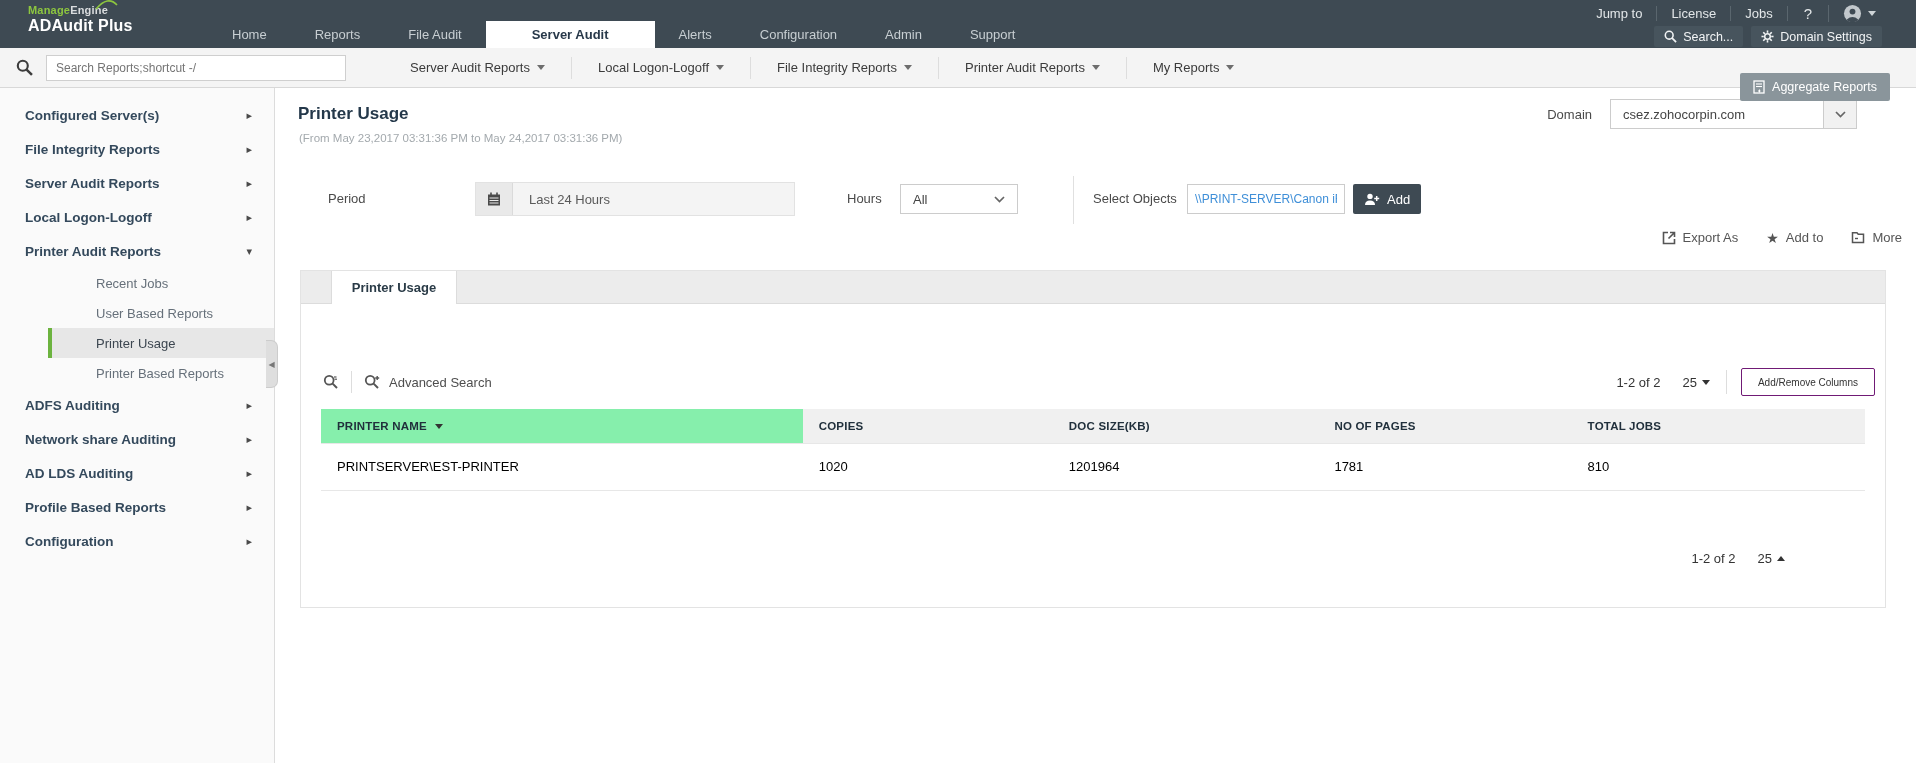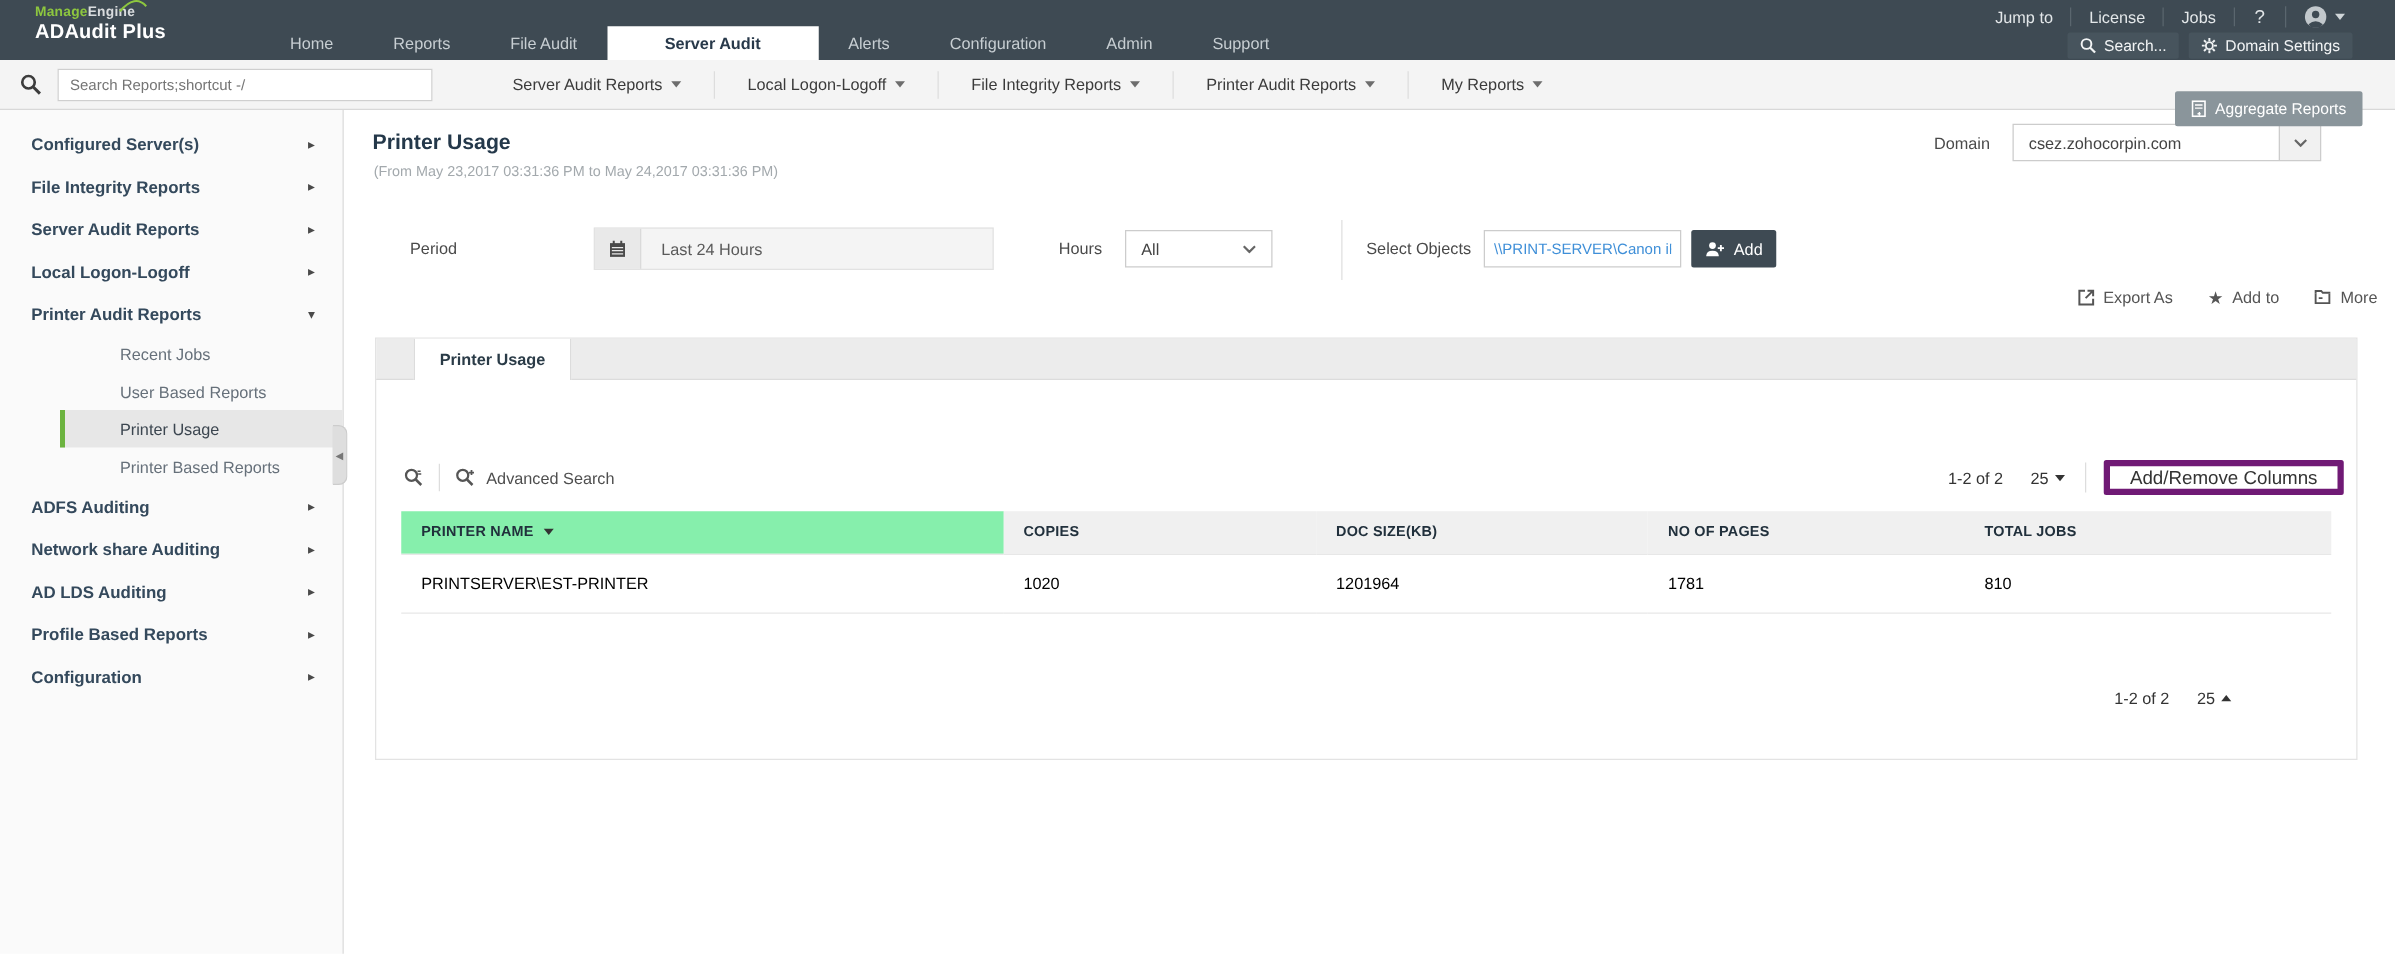--- a/index.html
+++ b/index.html
@@ -85,21 +85,21 @@
   .list-tools { position:absolute; left:0; top:96px; width:100%; height:34px; }
   .lt-left { position:absolute; left:22px; top:0; display:flex; align-items:center; height:30px; color:#555; }
   .lt-sep { border-left:1px solid #ddd; height:22px; margin:0 12px; }
   .adv-text { font-size:13px; color:#4e4e4e; margin-left:8px; }
   .lt-right { position:absolute; right:10px; top:0; display:flex; align-items:center; height:30px; }
   .pg-range { font-size:13px; color:#333; }
   .pg-size { font-size:13px; color:#333; margin-left:22px; display:flex; align-items:center; gap:5px; cursor:pointer; }
   .pg-size .caret { width:0; height:0; border-left:4px solid transparent; border-right:4px solid transparent; border-top:5px solid #333; }
   .pg-size .caret.up { border-top:none; border-bottom:5px solid #333; }
   .lt-sep2 { border-left:1px solid #ddd; height:24px; margin:0 14px 0 16px; }
-  .addrem-btn { height:28px; border:5px solid #701a75; background:#fff; border-radius:2px; font-size:15px; color:#333; display:flex; align-items:center; padding:0 16px; cursor:pointer; }
+  .addrem-btn { height:28px; border:1px solid #701a75; background:#fff; border-radius:2px; font-size:10px; color:#333; display:flex; align-items:center; padding:0 16px; cursor:pointer; }
 
   .tablewrap { position:absolute; left:20px; right:20px; top:138px; }
   table.report { width:100%; border-collapse:collapse; table-layout:fixed; }
   table.report th { height:34px; background:#f0f0f0; font-size:11.5px; font-weight:bold; color:#21303c; text-align:left; padding:0 16px; letter-spacing:.2px; }
   table.report th.first { background:#86efac; }
   table.report td { height:47px; border-bottom:1px solid #e7e7e7; font-size:13px; color:#000000; padding:0 16px; }
   table.report tr.datarow:first-child td { border-top:1px solid #e7e7e7; }
   td.link { color:#3d94d8; cursor:pointer; }
   .sort-caret { display:inline-block; width:0; height:0; border-left:4px solid transparent; border-right:4px solid transparent; border-top:5px solid #333; margin-left:8px; vertical-align:middle; }
 

